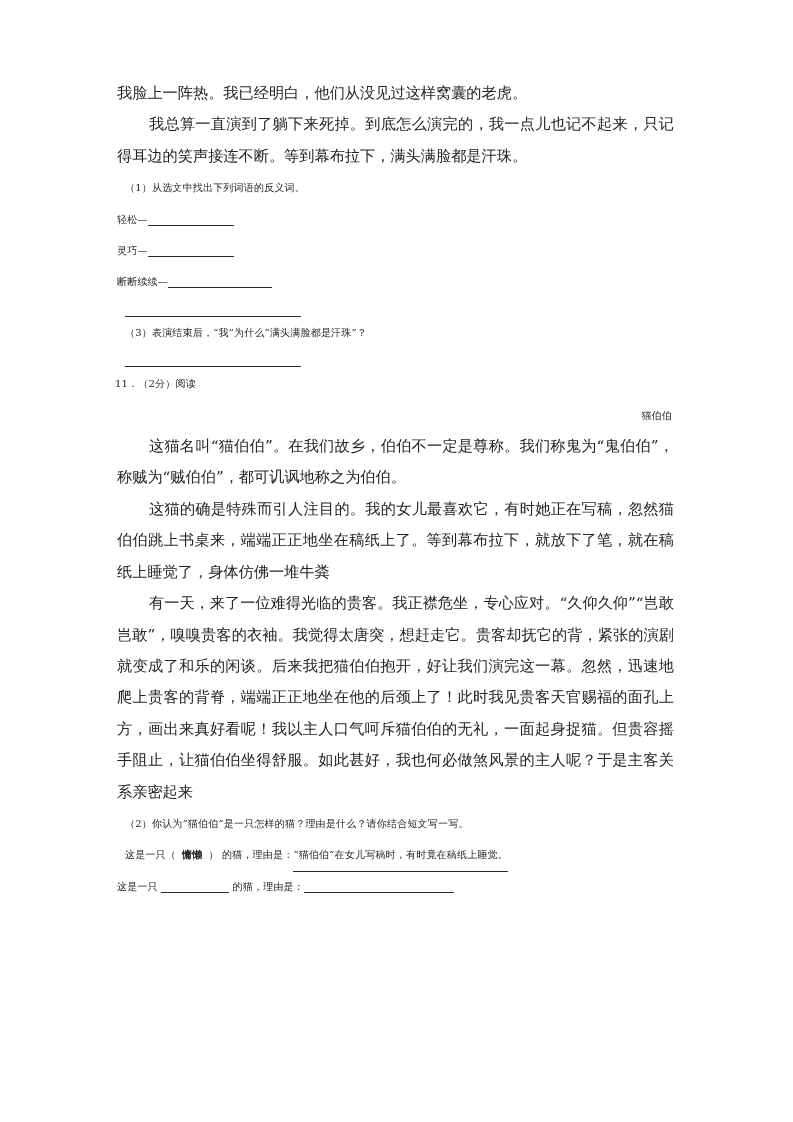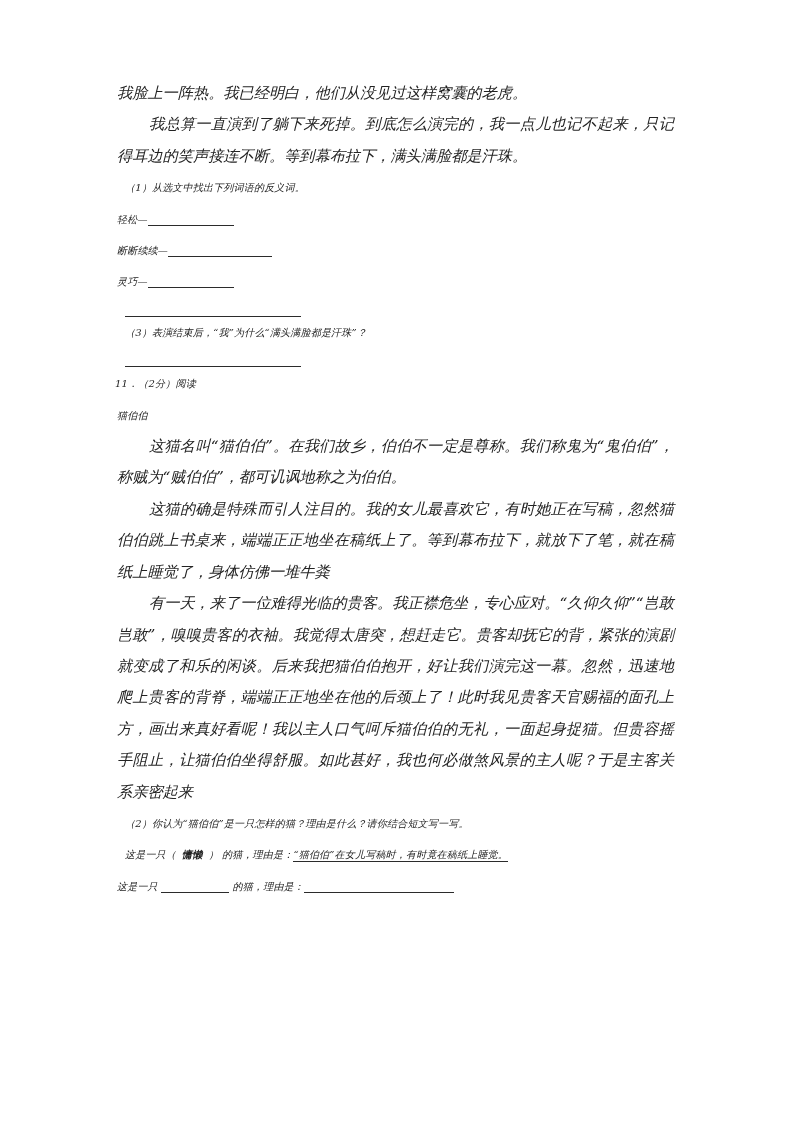--- a/index.html
+++ b/index.html
@@ -16,31 +16,30 @@
     width: 793px;
     height: 1122px;
     background: #ffffff;
     overflow: hidden;
   }
   .content {
     position: absolute;
     left: 117px;
     top: 78px;
     width: 560px;
-    font-style: italic;
   }
   .line {
     font-size: 10px;
     line-height: 31.4px;
     letter-spacing: 0.2px;
     white-space: nowrap;
     color: #232323;
   }
   .indent-half { padding-left: 8px; }
-  .center { text-align: left; width: 555px; }
+  .center { text-align: right; width: 555px; }
   .rule {
     display: inline-block;
     border-bottom: 1.3px solid #2b2b2b;
     height: 15px;
     vertical-align: -3px;
   }
   .rule-std { width: 86px; }
   .rule-wide { width: 104px; }
   .rule-para {
     display: block;
@@ -48,21 +47,21 @@
     border-bottom: 1.4px solid #2b2b2b;
     height: 0;
     margin-top: 18px;
     margin-left: 8px;
   }
   .rule-inline-long { width: 122px; }
   .rule-blank-short { width: 68px; }
   .rule-blank-med { width: 150px; }
   .u-text {
     border-bottom: 1.2px solid #2b2b2b;
-    padding-bottom: 1px;
+    padding-bottom: 11px;
   }
   .body-para {
     font-size: 15.2px;
     line-height: 31.4px;
     text-align: justify;
     text-justify: inter-ideograph;
     width: 557px;
     text-indent: 32px;
     color: #232323;
   }
@@ -78,25 +77,25 @@
 
     <div class="body-para">我总算一直演到了躺下来死掉。到底怎么演完的，我一点儿也记不起来，只记得耳边的笑声接连不断。等到幕布拉下，满头满脸都是汗珠。</div>
 
     <div class="line indent-half">（1）从选文中找出下列词语的反义词。</div>
 
     <div class="line">
       <span>轻松—</span><span class="rule rule-std"></span>
     </div>
 
     <div class="line">
-      <span>断断续续—</span><span class="rule rule-wide"></span>
+      <span>灵巧—</span><span class="rule rule-std"></span>
     </div>
 
     <div class="line">
-      <span>灵巧—</span><span class="rule rule-std"></span>
+      <span>断断续续—</span><span class="rule rule-wide"></span>
     </div>
 
     <div>
       <span class="rule-para"></span>
     </div>
 
     <div class="line indent-half" style="margin-top:0;">（3）表演结束后，“我”为什么“满头满脸都是汗珠”？</div>
     <div>
       <span class="rule-para"></span>
     </div>

